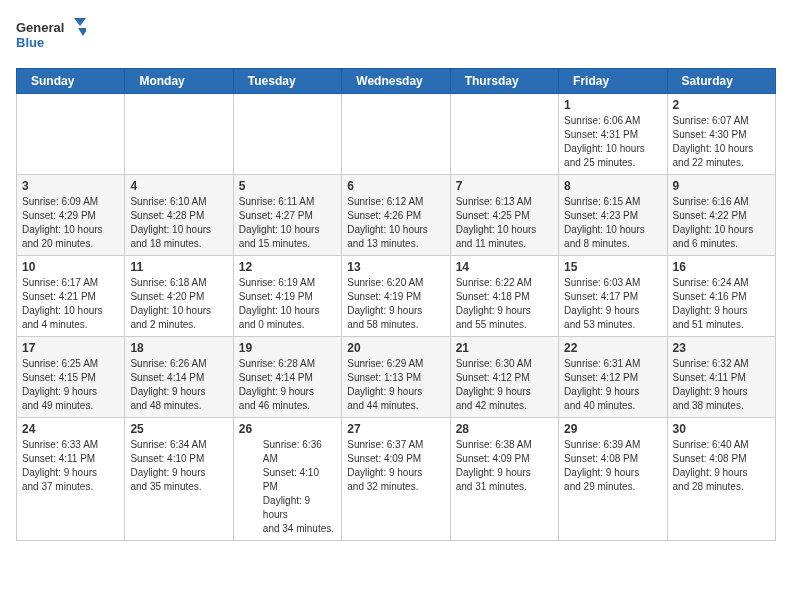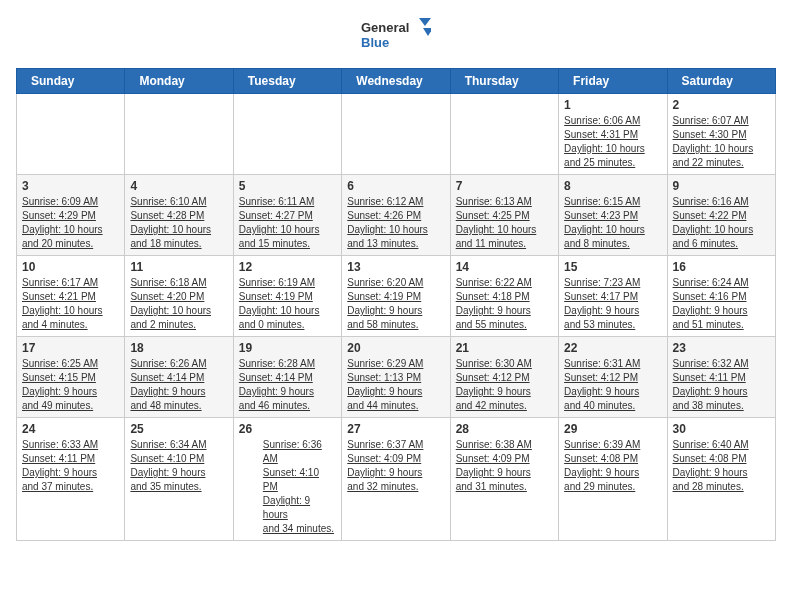--- a/index.html
+++ b/index.html
@@ -5,21 +5,21 @@
     * { box-sizing: border-box; margin: 0; padding: 0; }
     body {
       font-family: Arial, sans-serif;
       background: #fff;
       width: 792px;
       min-height: 612px;
       padding: 16px;
     }
     .header {
       display: flex;
-      justify-content: center;
+      justify-content: space-between;
       align-items: flex-start;
       margin-bottom: 12px;
     }
     .logo {
       display: flex;
       align-items: center;
       gap: 4px;
     }
     .title-block {
       text-align: right;
@@ -65,21 +65,20 @@
     .day-number {
       font-size: 12px;
       font-weight: bold;
       display: block;
       margin-bottom: 2px;
     }
     .day-info {
       font-size: 10px;
       color: #333;
       line-height: 1.4;
-      text-decoration: underline;
     }
     .empty-cell {
       background: #fff !important;
     }
   </style>
 </head>
 <body>
 
 <div class="header">
   <div class="logo">
@@ -210,21 +209,21 @@
         </td>
         <td>
           <span class="day-number">14</span>
           <div class="day-info" style="white-space: pre-line;">Sunrise: 6:22 AM
 Sunset: 4:18 PM
 Daylight: 9 hours
 and 55 minutes.</div>
         </td>
         <td>
           <span class="day-number">15</span>
-          <div class="day-info" style="white-space: pre-line;">Sunrise: 7:23 AM
+          <div class="day-info" style="white-space: pre-line;">Sunrise: 6:03 AM
 Sunset: 4:17 PM
 Daylight: 9 hours
 and 53 minutes.</div>
         </td>
         <td>
           <span class="day-number">16</span>
           <div class="day-info" style="white-space: pre-line;">Sunrise: 6:24 AM
 Sunset: 4:16 PM
 Daylight: 9 hours
 and 51 minutes.</div>

